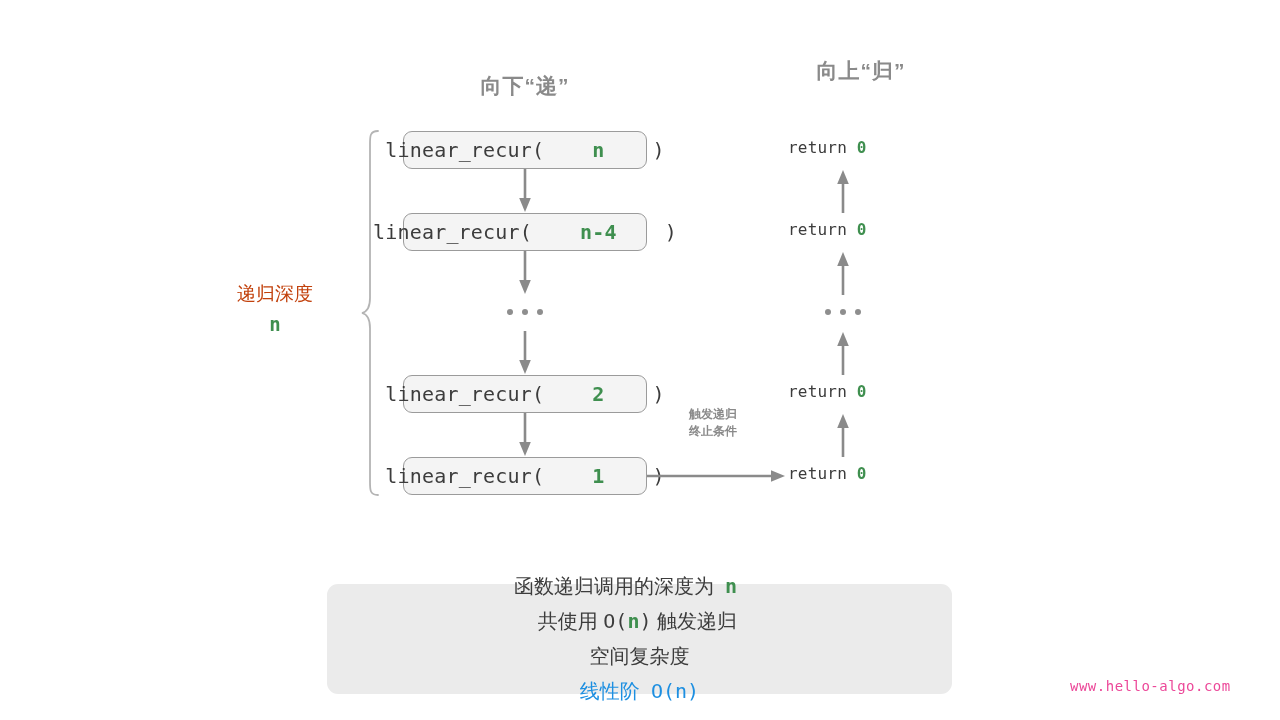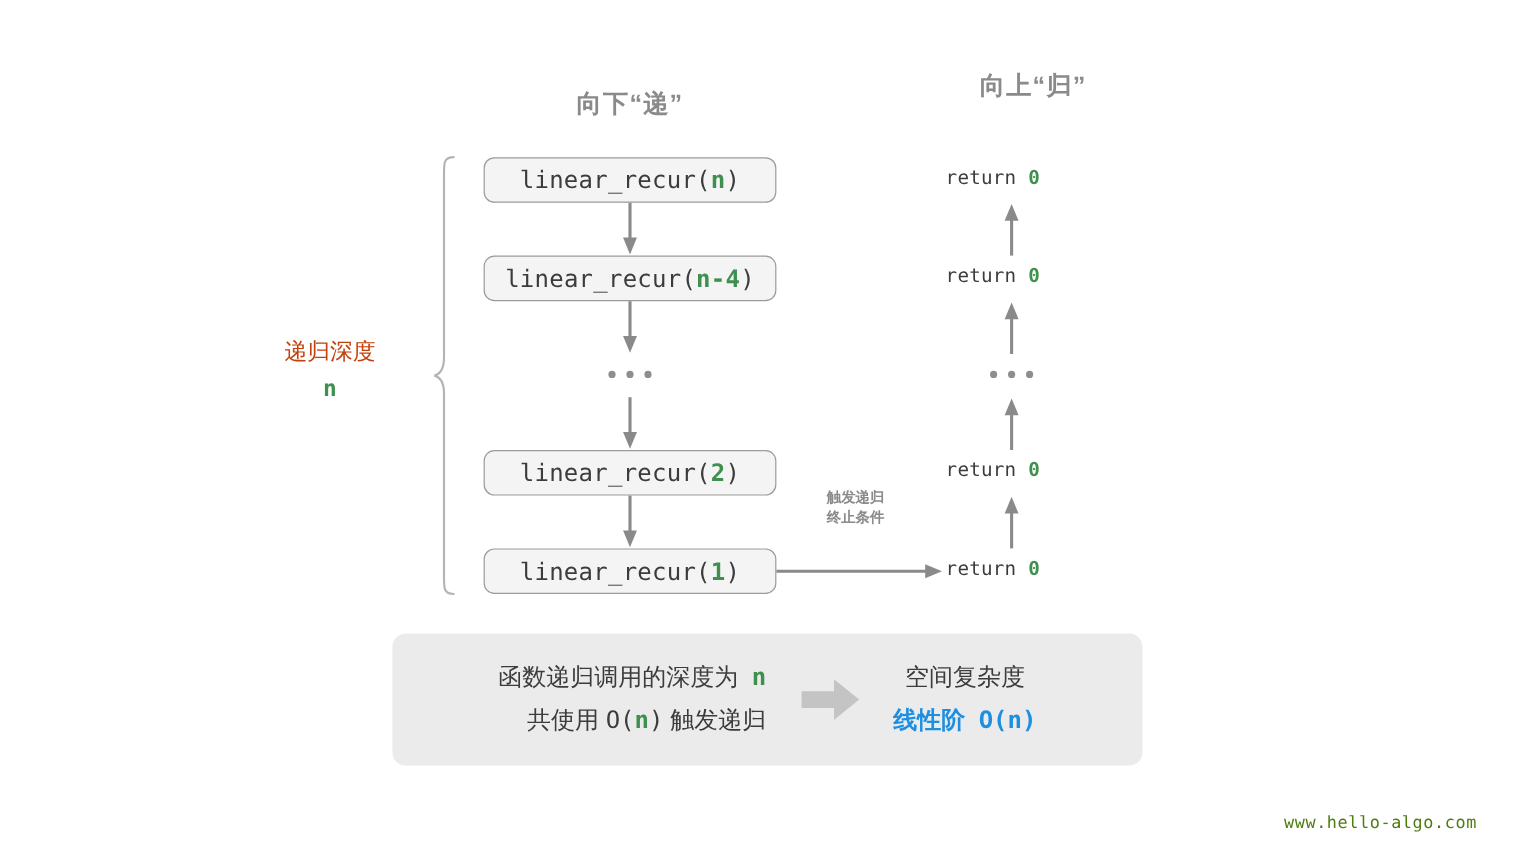--- a/index.html
+++ b/index.html
@@ -40,20 +40,21 @@
     border: 1.6px solid #9b9b9b;
     border-radius: 9px;
     display: flex;
     align-items: center;
     justify-content: center;
     font-family: "DejaVu Sans Mono", "Liberation Mono", monospace;
     font-size: 20px;
     color: #3c3c3c;
     letter-spacing: 0.2px;
     white-space: nowrap;
+    gap: 48px;
   }
   .call-box .grn,
   .ret .grn { color: #3f8f4f; font-weight: bold; }
 
   
   .ret {
     font-family: "DejaVu Sans Mono", "Liberation Mono", monospace;
     font-size: 16px;
     color: #3c3c3c;
     white-space: nowrap;
@@ -137,33 +138,33 @@
   .summary-right .title {
     display: block;
     font-size: 20px;
     font-weight: normal;
     color: #3c3c3c;
     line-height: 1.75;
   }
   .summary-right .value {
     display: block;
     font-size: 20px;
-    font-weight: bold;
+    font-weight: normal;
     color: #1d8fe1;
     line-height: 1.75;
   }
   .summary-right .value .mono {
     font-family: "DejaVu Sans Mono", "Liberation Mono", monospace;
   }
 
   
   .watermark {
     font-family: "DejaVu Sans Mono", "Liberation Mono", monospace;
     font-size: 14px;
-    color: #4d7c0f;
+    color: #ec4899;
     letter-spacing: 0.5px;
     white-space: nowrap;
   }
 </style>
 </head>
 <body>
 
 <div id="stage">
 
   <div class="abs col-header" style="left:403px; top:72px; width:244px;">向下“递”</div>
@@ -273,21 +274,21 @@
 
   <svg class="abs arrow-svg" style="left:833px; top:413px;" width="20" height="44" viewBox="0 0 20 44">
     <line x1="10" y1="44" x2="10" y2="12" stroke="#8a8a8a" stroke-width="2.6"></line>
     <path d="M10 1 L4.2 15 L15.8 15 Z" fill="#8a8a8a"></path>
   </svg>
 
   <div class="abs ret" style="left:788px; top:464px;">
     <span>return</span>&nbsp;<span class="grn">0</span>
   </div>
 
-  <div class="abs summary-panel" style="left:327px; top:528px; width:625px; height:110px;">
+  <div class="abs summary-panel" style="left:327px; top:584px; width:625px; height:110px;flex-direction:column;">
 
     <div class="summary-left" style="margin-right:28px;">
       <div>
         <span>函数递归调用的深度为</span>&nbsp;&nbsp;<span class="grn">n</span>
       </div>
       <div>
         <span>共使用</span>&nbsp;<span class="mono">O(</span><span class="grn">n</span><span class="mono">)</span>&nbsp;<span>触发递归</span>
       </div>
     </div>
 

